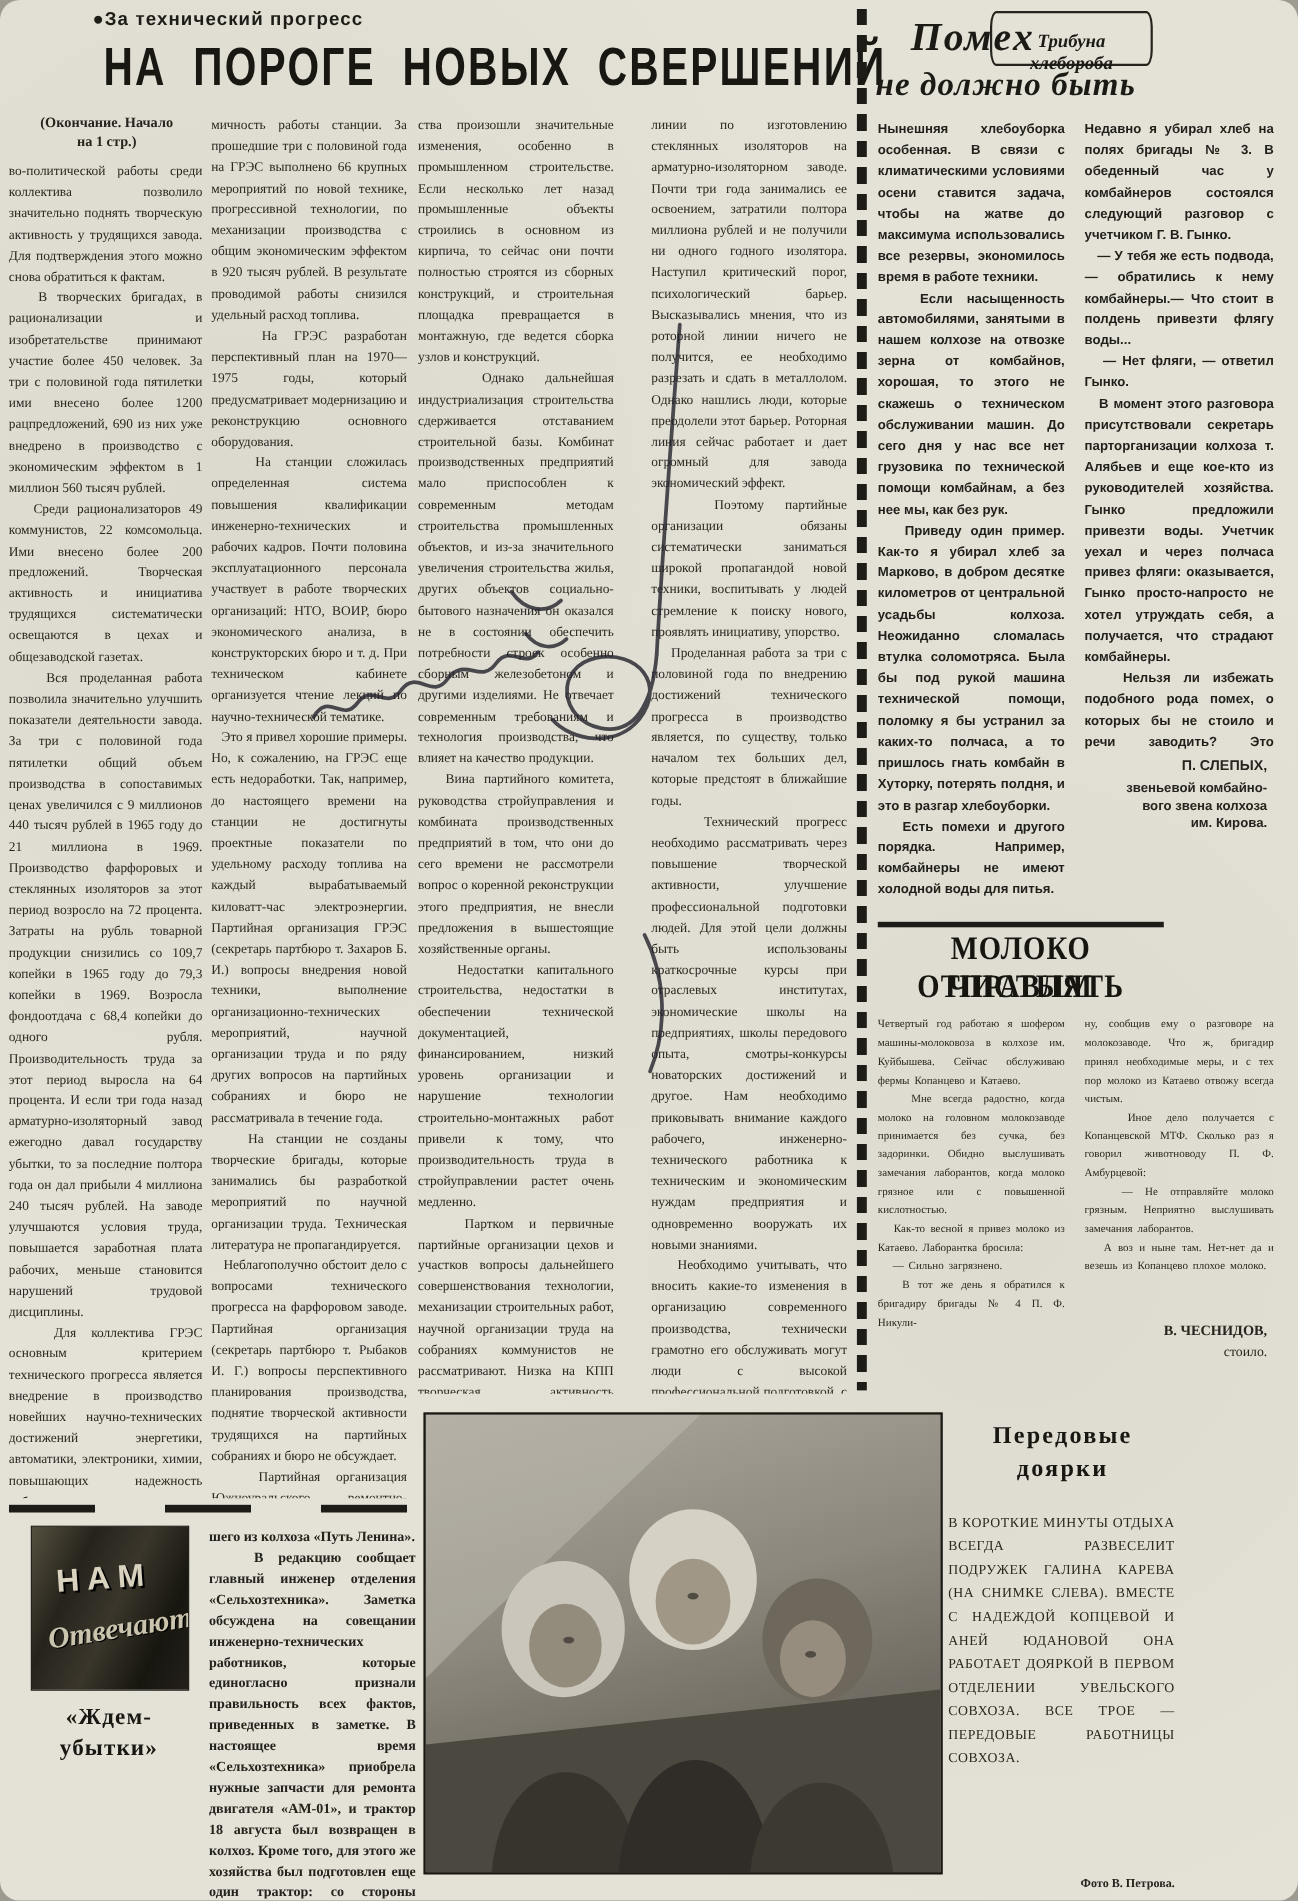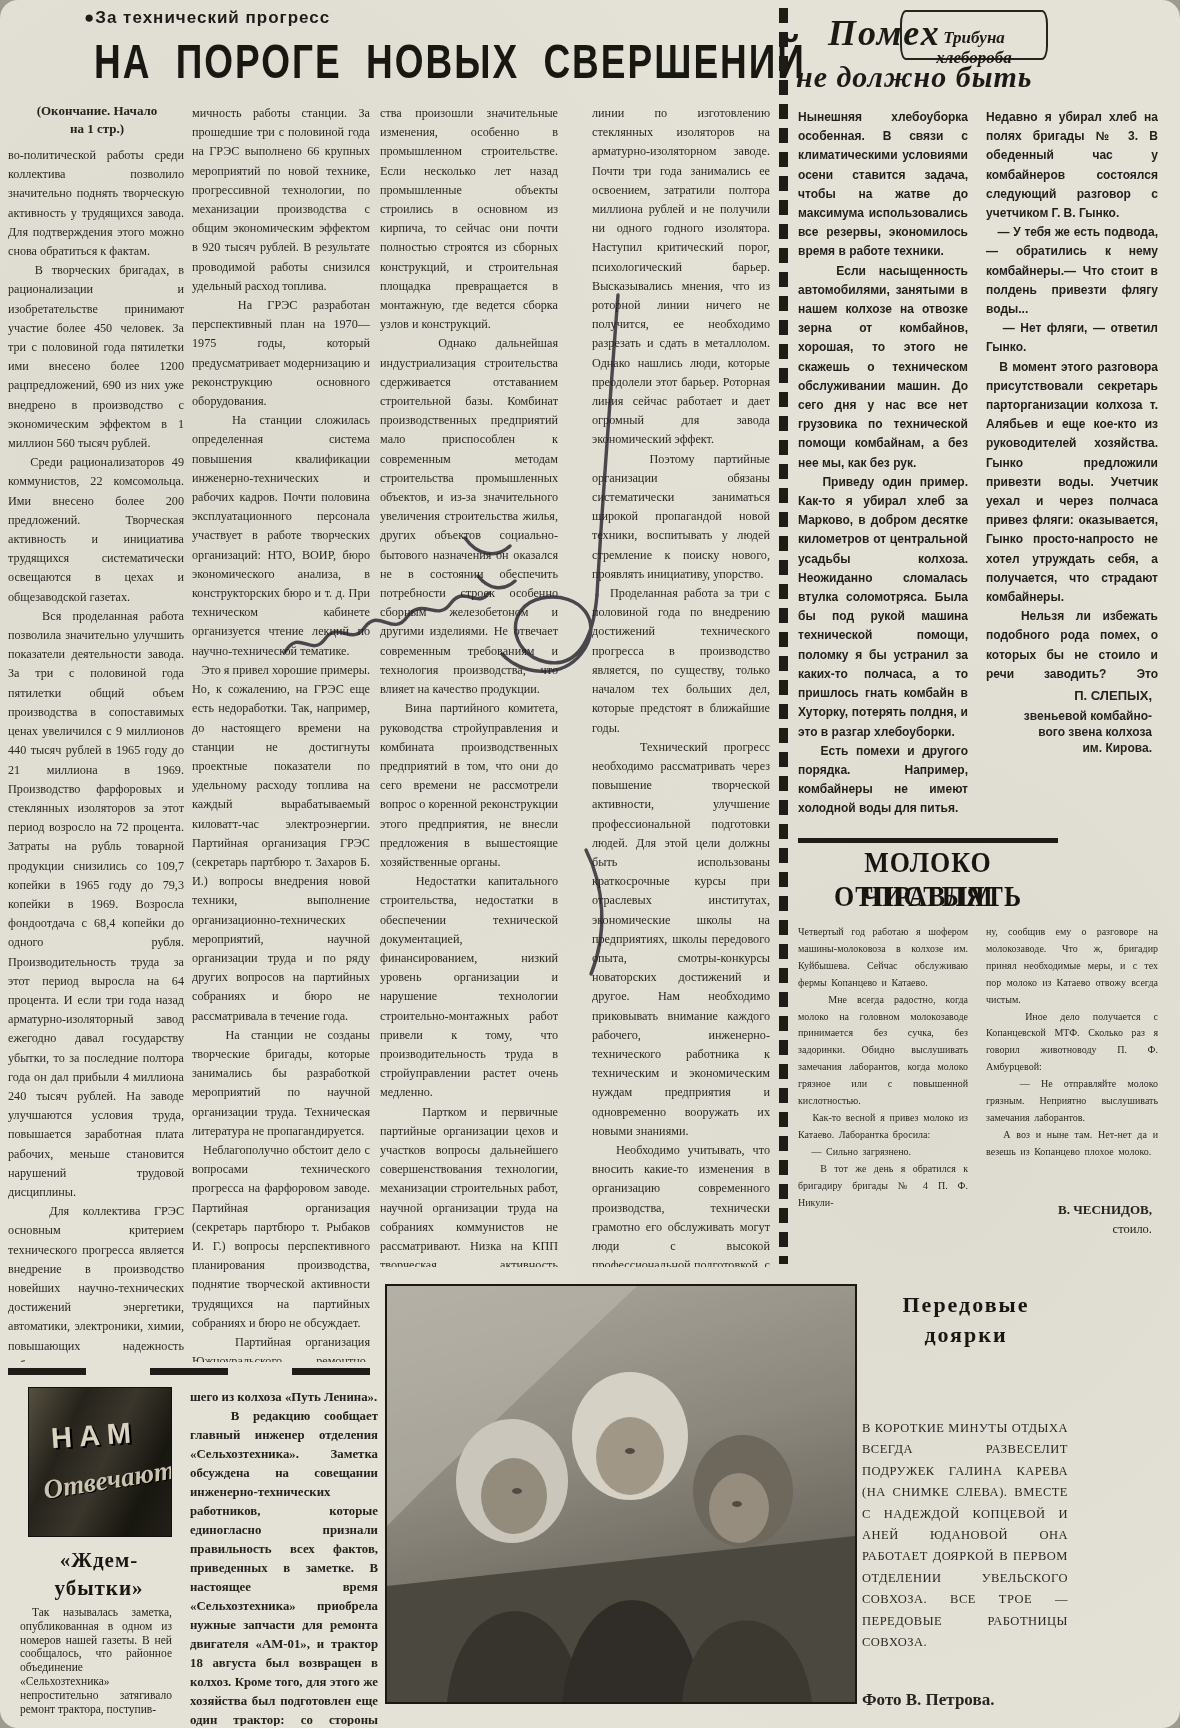--- a/index.html
+++ b/index.html
@@ -52,21 +52,21 @@
   }
   .nam1{font-family:"Liberation Sans", sans-serif;font-weight:bold;font-size:29px;letter-spacing:7px;
         color:#d8d2bf;text-shadow:2px 2px 0 #000;transform:rotate(-4deg);}
   .nam2{font-style:italic;font-weight:bold;font-size:27px;color:#cac3ad;transform:rotate(-9deg);
         text-shadow:1px 1px 0 #000;}
   .zhdem-h{font-weight:bold;font-size:21px;text-align:center;letter-spacing:1px;color:#181712;}
   .zhdem1{font-size:11.5px;line-height:13.8px;text-align:justify;overflow:hidden;}
   .zhdem2{font-weight:bold;font-size:12.8px;line-height:19px;text-align:justify;overflow:hidden;color:#23221c;}
   .doyarki-h{font-weight:bold;font-size:22px;letter-spacing:2px;text-align:center;color:#181712;}
   .doyarki-b{font-size:12.5px;line-height:21.4px;letter-spacing:0.5px;text-align:justify;overflow:hidden;color:#2a2822;}
-  .credit{font-weight:bold;font-size:17px;}
+  .credit{font-weight:bold;font-size:11px;text-align:right;margin-top:16px;}
   .photo-frame{border:2px solid #191813;background:#8e8a80;overflow:hidden;}
 </style>
 </head>
 <body>
 
 <div class="page">
 
   <div class="abs kicker" style="left:84px;top:8px;width:340px;">
     <span>●</span><span>За технический прогресс</span>
   </div>
@@ -141,21 +141,20 @@
 
   <div class="abs hdash" style="left:8px;top:1368px;width:372px;height:7px;"></div>
 
   <div class="abs nam-box" style="left:28px;top:1387px;width:142px;height:148px;">
     <div class="nam1" style="margin:30px 0 0 22px;">НАМ</div>
     <div class="nam2" style="margin:14px 0 0 14px;">Отвечают</div>
   </div>
 
   <div class="abs zhdem-h" style="left:28px;top:1548px;width:142px;">«Ждем-</div>
   <div class="abs zhdem-h" style="left:28px;top:1576px;width:142px;">убытки»</div>
-  <div class="abs zhdem1 pre" style="left:20px;top:1606px;width:152px;height:118px;text-indent:12px;">Так называлась заметка, опубликованная в одном из номеров нашей газеты. В ней сообщалось, что районное объединение «Сельхозтехника» непростительно затягивало ремонт трактора, поступив-</div>
   <div class="abs zhdem2 pre" style="left:190px;top:1388px;width:188px;height:338px;">шего из колхоза «Путь Ленина».
    В редакцию сообщает главный инженер отделения «Сельхозтехника». Заметка обсуждена на совещании инженерно-технических работников, которые единогласно признали правильность всех фактов, приведенных в заметке. В настоящее время «Сельхозтехника» приобрела нужные запчасти для ремонта двигателя «АМ-01», и трактор 18 августа был возвращен в колхоз. Кроме того, для этого же хозяйства был подготовлен еще один трактор: со стороны правления колхоза к ремонтникам претензий нет.</div>
 
   <div class="abs photo-frame" style="left:385px;top:1284px;width:468px;height:416px;">
     <svg width="468" height="416" viewBox="0 0 468 416" xmlns="http://www.w3.org/2000/svg">
       <defs>
         <linearGradient id="sky" x1="0" y1="0" x2="0.3" y2="1">
           <stop offset="0" stop-color="#b3afa4"></stop>
             <stop offset="0.5" stop-color="#8f8b80"></stop>
             <stop offset="1" stop-color="#5b574e"></stop>
@@ -175,21 +174,21 @@
       <path d="M295,416 C305,310 410,305 425,416 Z" fill="#34312a"></path>
       <ellipse cx="130" cy="205" rx="5" ry="3" fill="#4a463e"></ellipse>
       <ellipse cx="243" cy="165" rx="5" ry="3" fill="#4a463e"></ellipse>
       <ellipse cx="350" cy="218" rx="5" ry="3" fill="#4a463e"></ellipse>
       <rect width="468" height="416" fill="#7a766c" opacity="0.12"></rect>
     </svg>
   </div>
 
   <div class="abs doyarki-h" style="left:866px;top:1292px;width:200px;">Передовые</div>
   <div class="abs doyarki-h" style="left:866px;top:1322px;width:200px;">доярки</div>
-  <div class="abs doyarki-b" style="left:862px;top:1374px;width:206px;height:306px;margin-top:44px;">В КОРОТКИЕ МИНУТЫ ОТДЫХА ВСЕГДА РАЗВЕСЕЛИТ ПОДРУЖЕК ГАЛИНА КАРЕВА (НА СНИМКЕ СЛЕВА). ВМЕСТЕ С НАДЕЖДОЙ КОПЦЕВОЙ И АНЕЙ ЮДАНОВОЙ ОНА РАБОТАЕТ ДОЯРКОЙ В ПЕРВОМ ОТДЕЛЕНИИ УВЕЛЬСКОГО СОВХОЗА. ВСЕ ТРОЕ — ПЕРЕДОВЫЕ РАБОТНИЦЫ СОВХОЗА.</div>
+  <div class="abs doyarki-b" style="left:862px;top:1374px;width:206px;height:306px;">В КОРОТКИЕ МИНУТЫ ОТДЫХА ВСЕГДА РАЗВЕСЕЛИТ ПОДРУЖЕК ГАЛИНА КАРЕВА (НА СНИМКЕ СЛЕВА). ВМЕСТЕ С НАДЕЖДОЙ КОПЦЕВОЙ И АНЕЙ ЮДАНОВОЙ ОНА РАБОТАЕТ ДОЯРКОЙ В ПЕРВОМ ОТДЕЛЕНИИ УВЕЛЬСКОГО СОВХОЗА. ВСЕ ТРОЕ — ПЕРЕДОВЫЕ РАБОТНИЦЫ СОВХОЗА.</div>
   <div class="abs credit" style="left:862px;top:1690px;width:206px;">Фото В. Петрова.</div>
 
   <svg class="abs" style="left:250px;top:250px;pointer-events:none;" width="440" height="760" viewBox="0 0 440 760">
     <g fill="none" stroke="#23222b" stroke-width="3.4" stroke-linecap="round" opacity="0.8">
       <path d="M368,45 C360,150 352,255 347,345"></path>
       <path d="M347,345 C343,392 326,418 296,412 C258,404 254,356 292,348 C330,341 356,372 331,404 C310,430 270,424 252,404"></path>
       <path d="M35,402 c 14,-24 26,6 40,-13 c 14,-19 26,8 40,-12 c 14,-19 28,10 42,-10 c 16,-21 30,6 44,-14 c 14,-18 26,6 38,-10"></path>
       <path d="M215,288 c 12,17 31,21 45,8"></path>
       <path d="M228,326 c 10,13 25,16 37,5"></path>
       <path d="M336,600 C354,636 358,682 341,724"></path>

